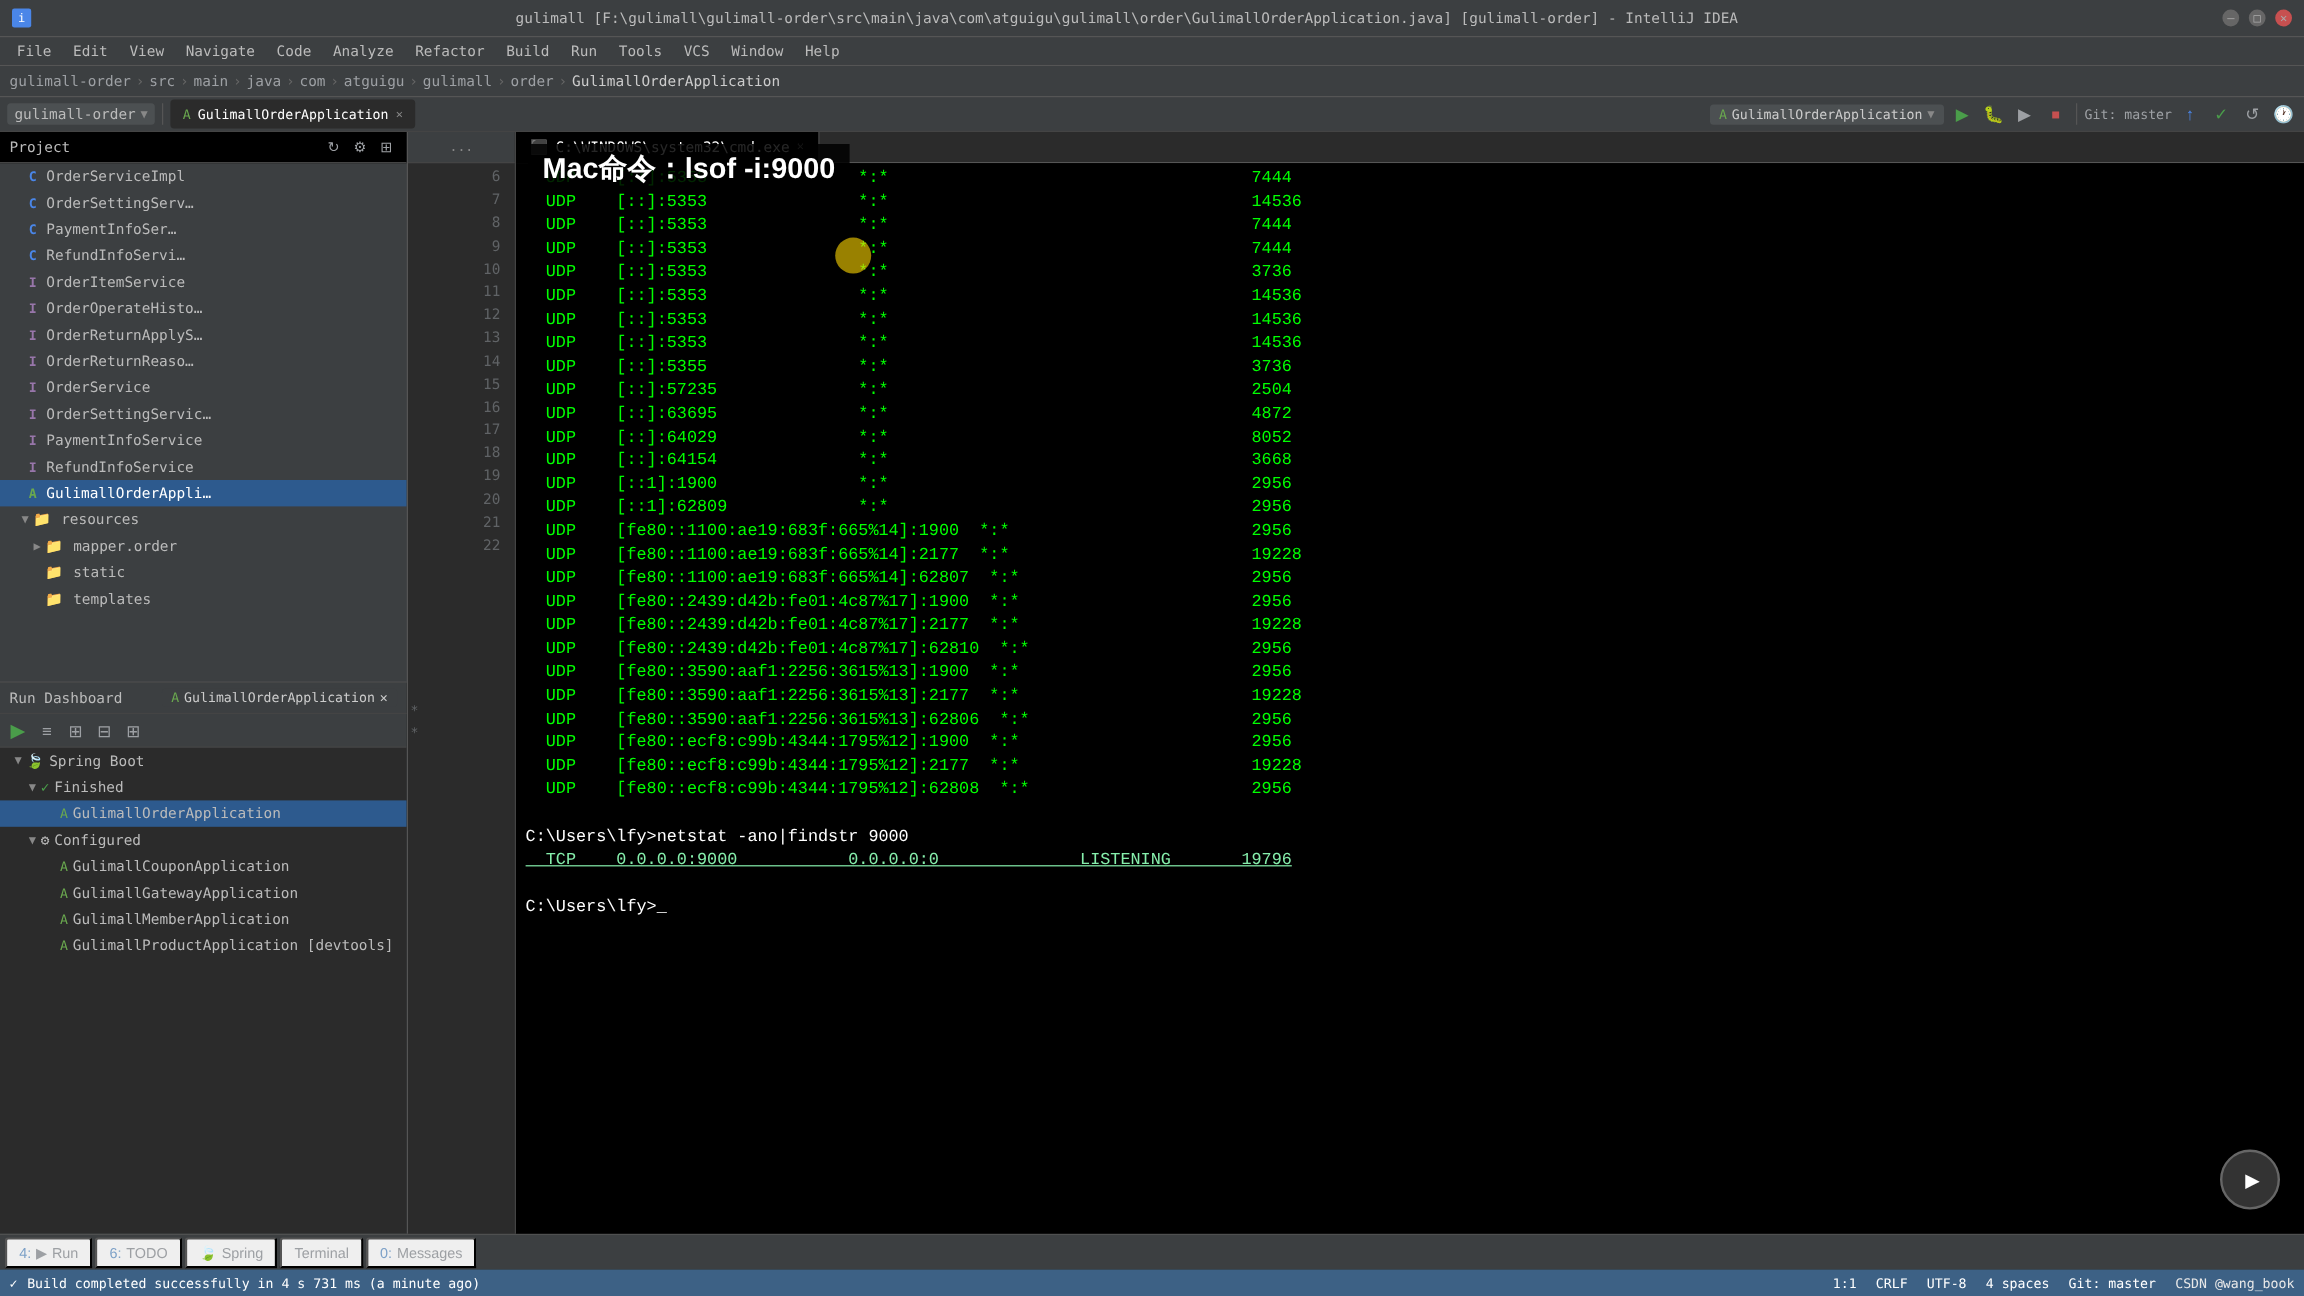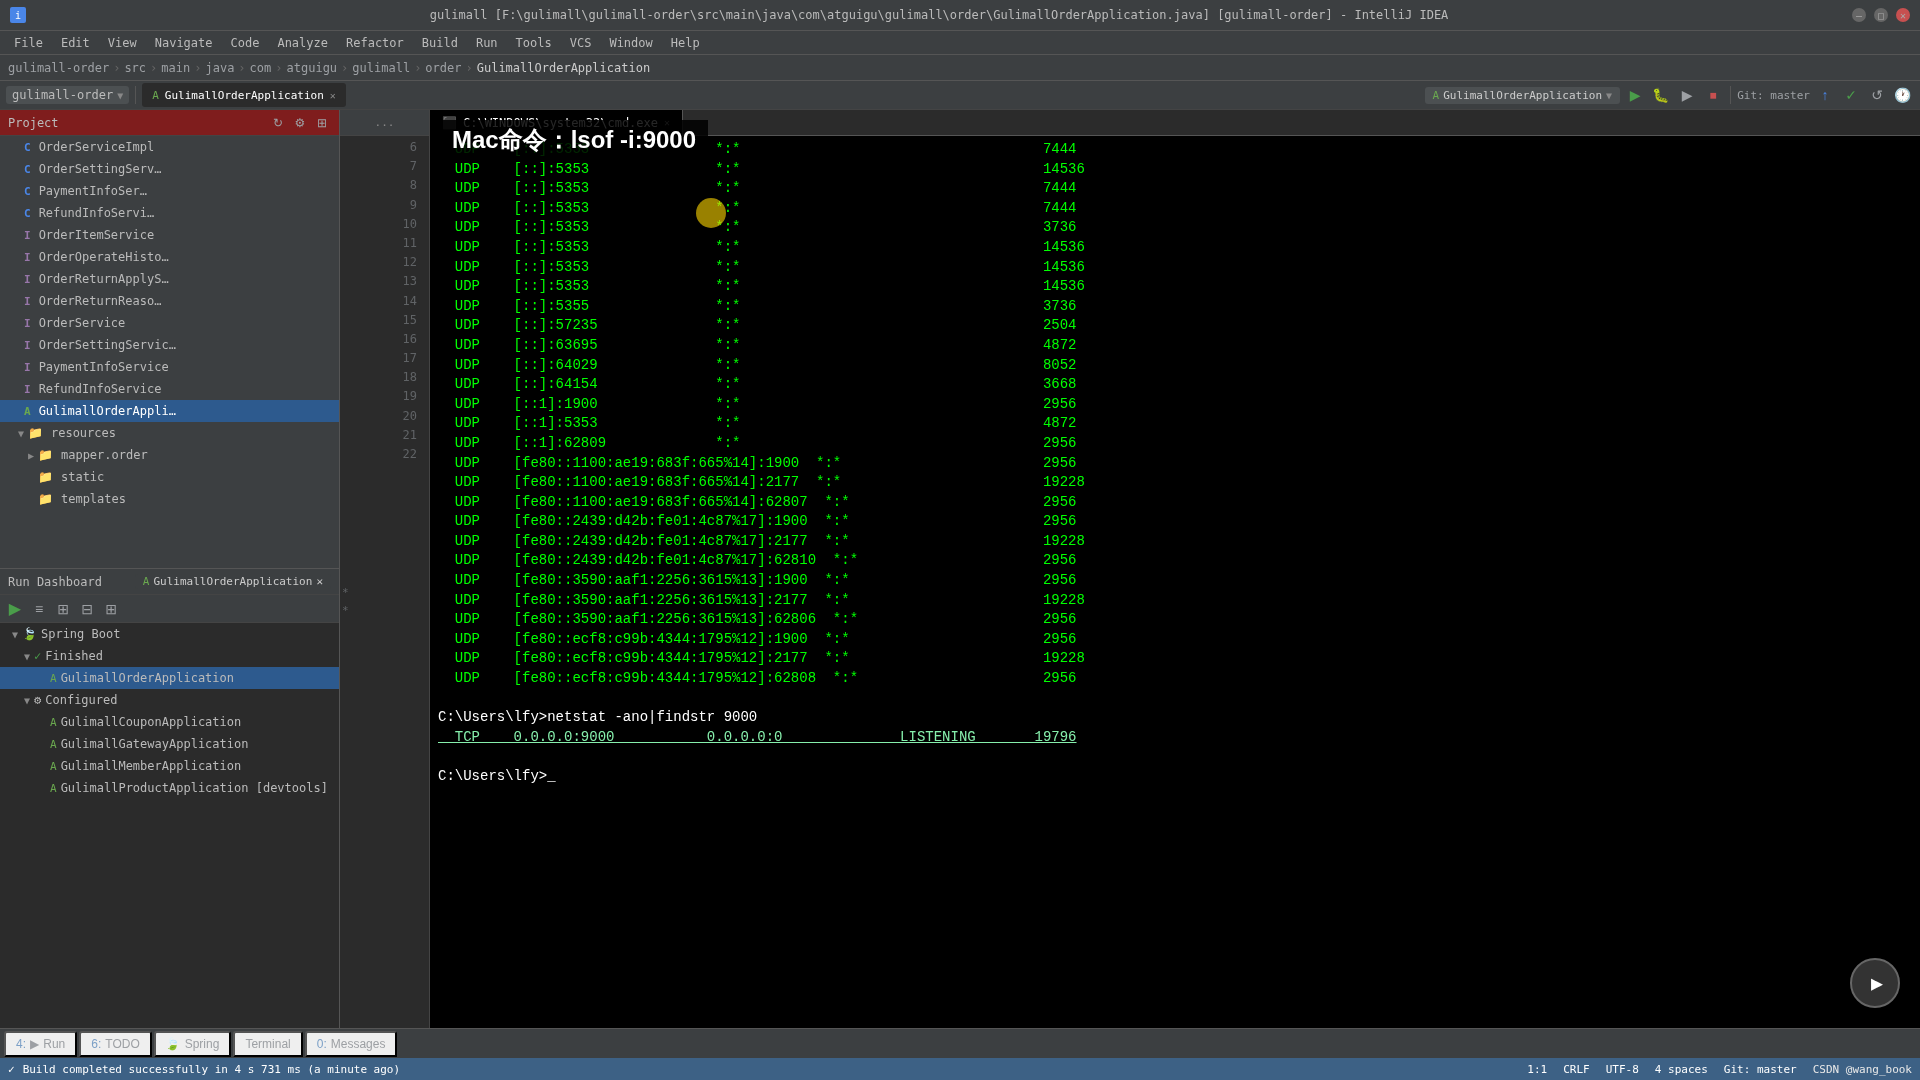--- a/index.html
+++ b/index.html
@@ -106,21 +106,21 @@
 
     
     #project-panel {
       height: 50%;
       border-bottom: 1px solid #555;
       overflow-y: auto;
       overflow-x: hidden;
     }
     #project-panel-header {
       height: 26px;
-      background: #7f1d1d;
+      background: #000000;
       display: flex;
       align-items: center;
       justify-content: space-between;
       padding: 0 8px;
       font-size: 12px;
       color: #bbbbbb;
       border-bottom: 1px solid #444;
       position: sticky;
       top: 0;
       z-index: 1;
@@ -609,21 +609,20 @@
       <div class="term-line udp">  UDP    [::]:5353               *:*                                    3736</div>
       <div class="term-line udp">  UDP    [::]:5353               *:*                                    14536</div>
       <div class="term-line udp">  UDP    [::]:5353               *:*                                    14536</div>
       <div class="term-line udp">  UDP    [::]:5353               *:*                                    14536</div>
       <div class="term-line udp">  UDP    [::]:5355               *:*                                    3736</div>
       <div class="term-line udp">  UDP    [::]:57235              *:*                                    2504</div>
       <div class="term-line udp">  UDP    [::]:63695              *:*                                    4872</div>
       <div class="term-line udp">  UDP    [::]:64029              *:*                                    8052</div>
       <div class="term-line udp">  UDP    [::]:64154              *:*                                    3668</div>
       <div class="term-line udp">  UDP    [::1]:1900              *:*                                    2956</div>
-      <div class="term-line udp">  UDP    [::1]:5353              *:*                                    4872</div>
       <div class="term-line udp">  UDP    [::1]:62809             *:*                                    2956</div>
       <div class="term-line udp">  UDP    [fe80::1100:ae19:683f:665%14]:1900  *:*                        2956</div>
       <div class="term-line udp">  UDP    [fe80::1100:ae19:683f:665%14]:2177  *:*                        19228</div>
       <div class="term-line udp">  UDP    [fe80::1100:ae19:683f:665%14]:62807  *:*                       2956</div>
       <div class="term-line udp">  UDP    [fe80::2439:d42b:fe01:4c87%17]:1900  *:*                       2956</div>
       <div class="term-line udp">  UDP    [fe80::2439:d42b:fe01:4c87%17]:2177  *:*                       19228</div>
       <div class="term-line udp">  UDP    [fe80::2439:d42b:fe01:4c87%17]:62810  *:*                      2956</div>
       <div class="term-line udp">  UDP    [fe80::3590:aaf1:2256:3615%13]:1900  *:*                       2956</div>
       <div class="term-line udp">  UDP    [fe80::3590:aaf1:2256:3615%13]:2177  *:*                       19228</div>
       <div class="term-line udp">  UDP    [fe80::3590:aaf1:2256:3615%13]:62806  *:*                      2956</div>

